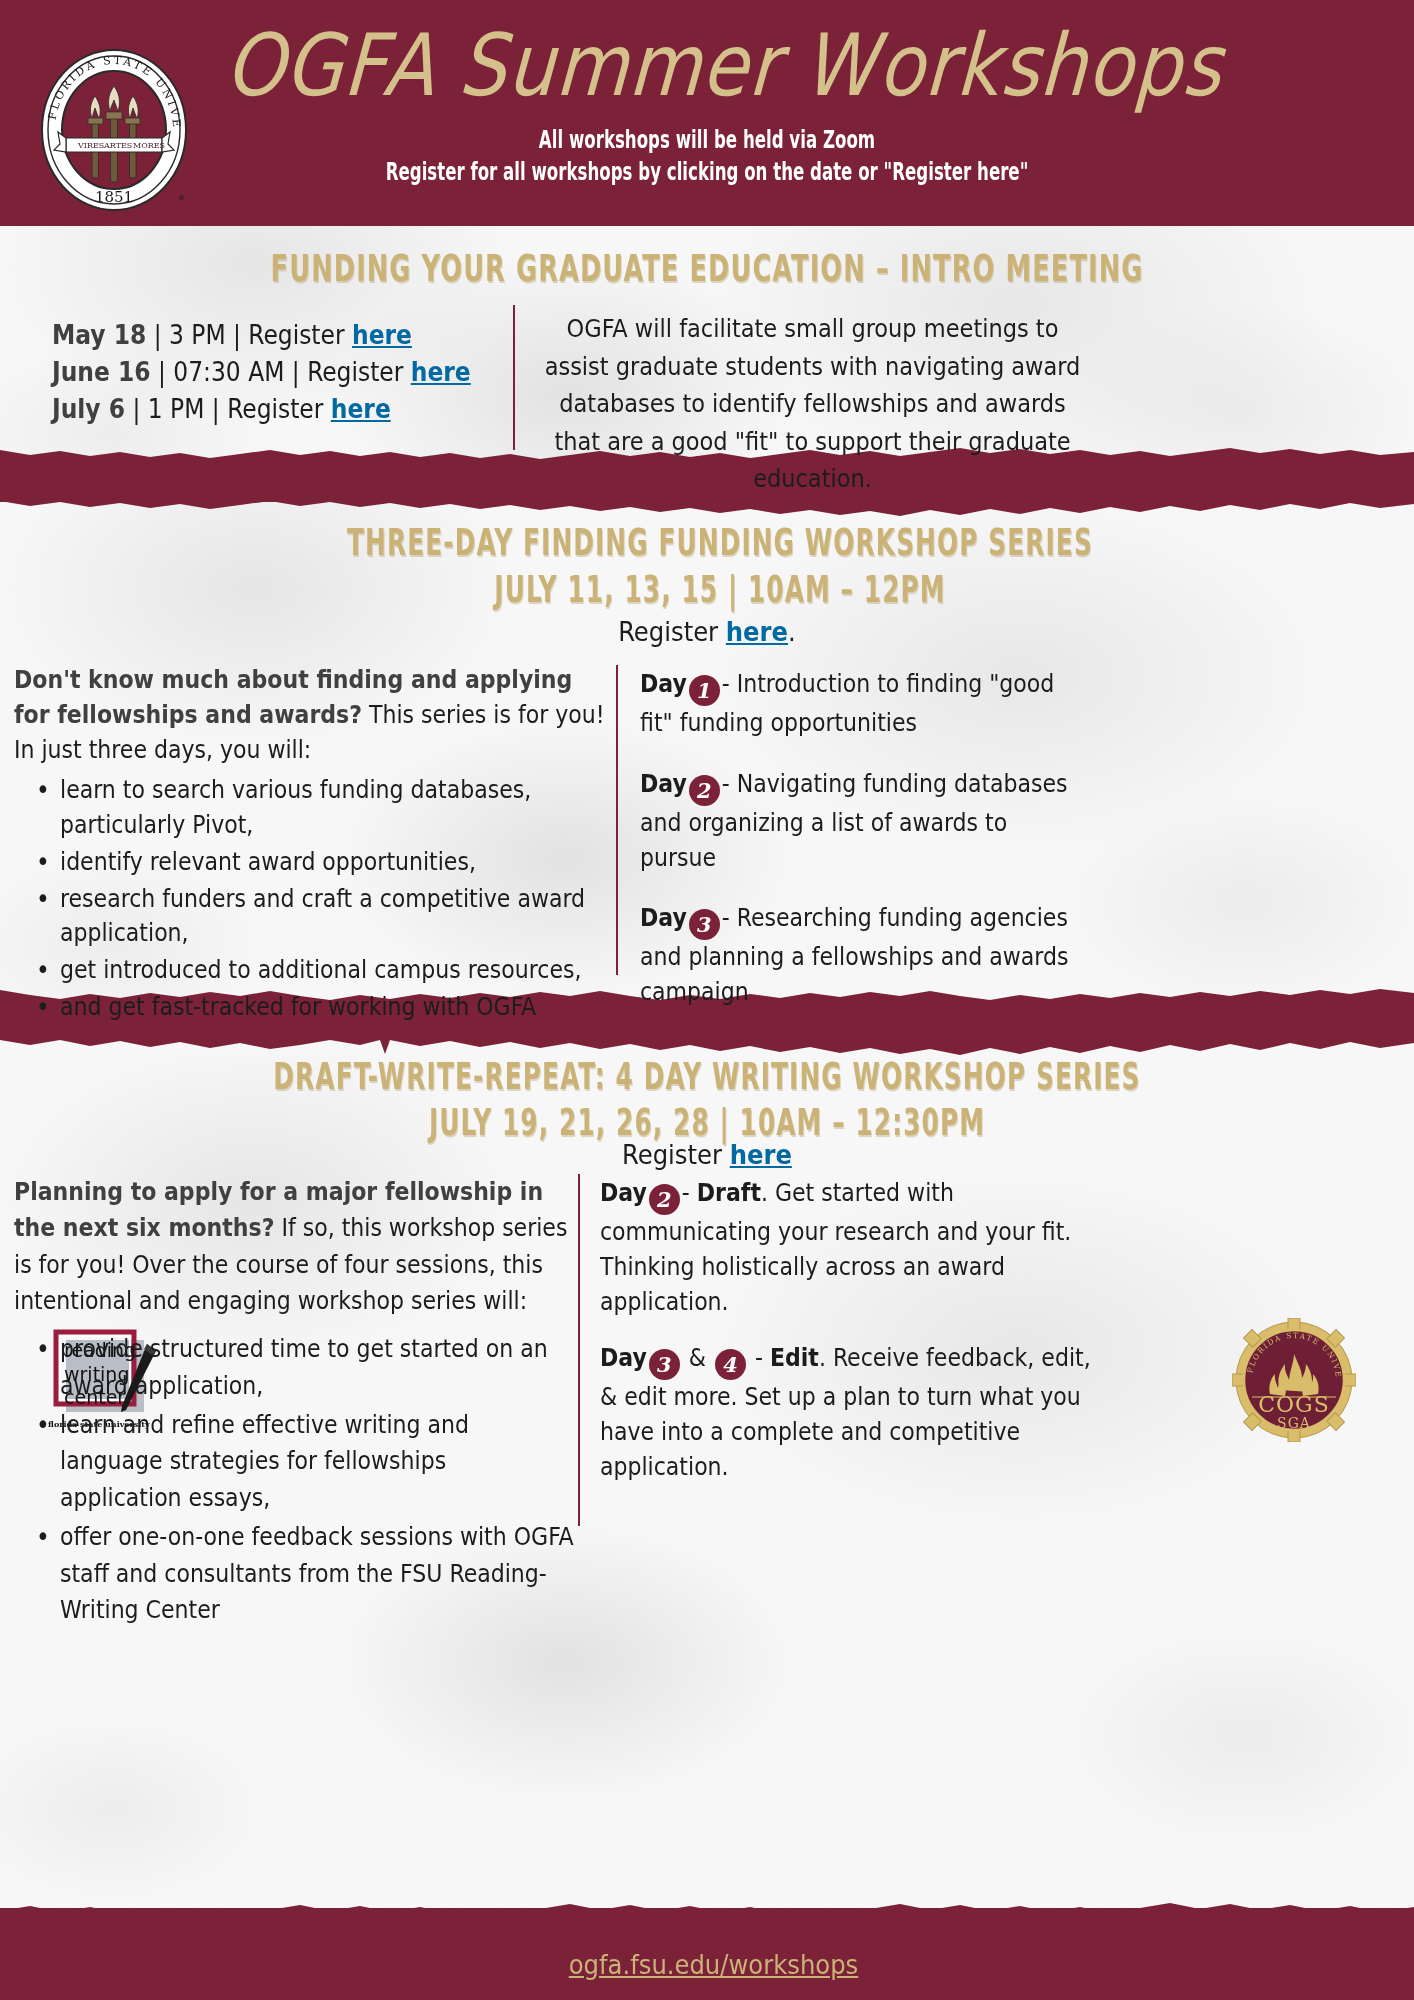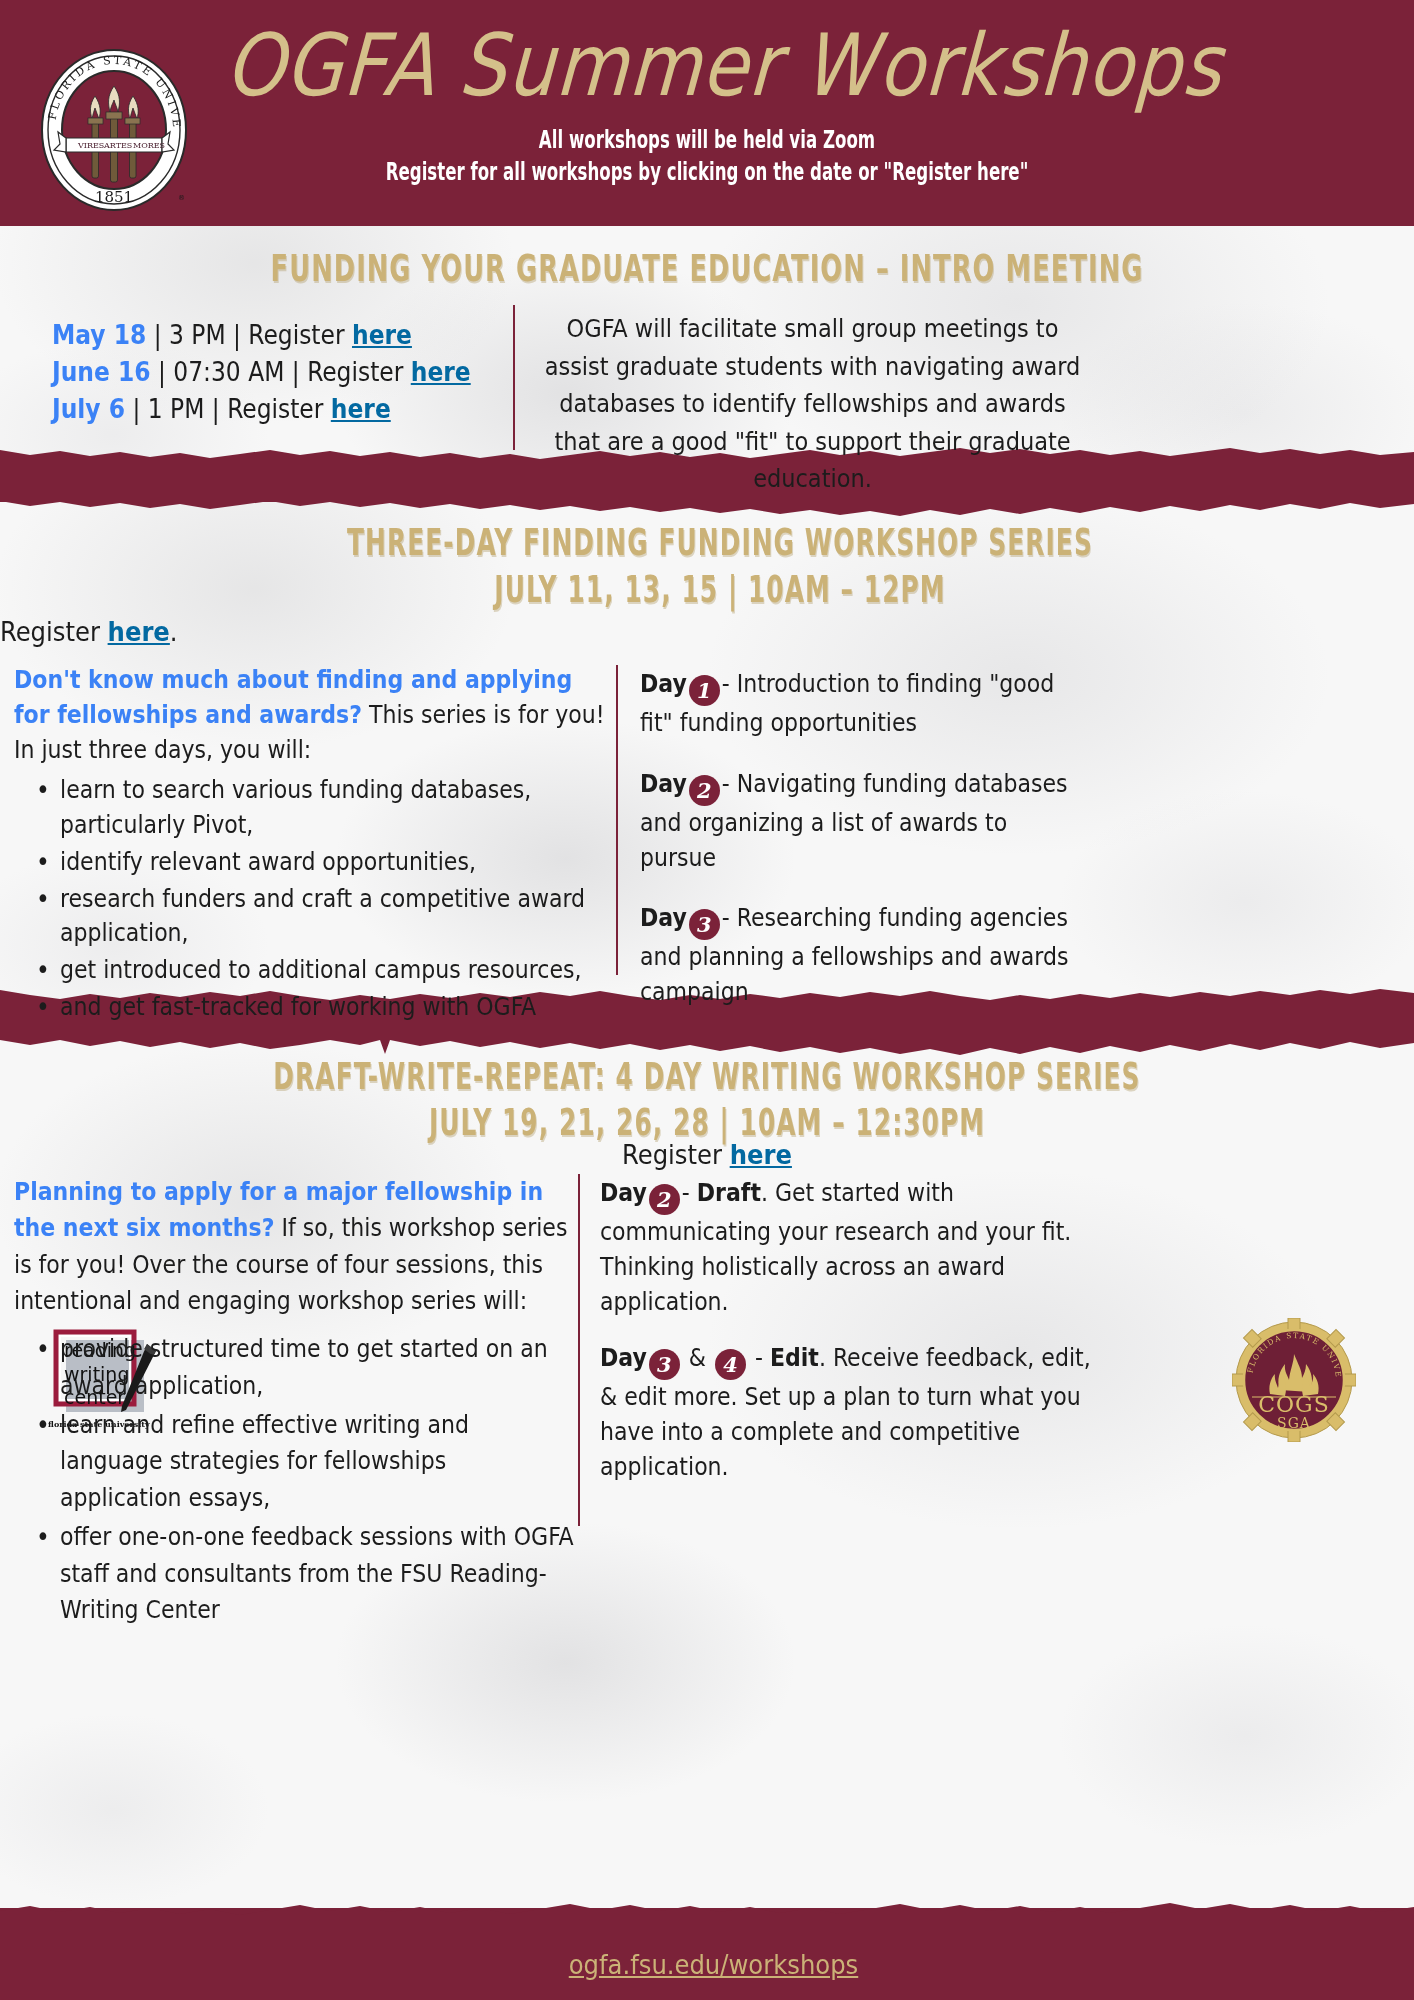--- a/index.html
+++ b/index.html
@@ -83,21 +83,21 @@
     transform-origin: center;
     text-shadow: 1px 1px 0 rgba(170,145,90,0.35);
   }
 
   .body-text {
     font-family: "DejaVu Sans Condensed","Liberation Sans Narrow","Liberation Sans", sans-serif;
     color: #1c1c1c;
     font-size: 24.5px;
     line-height: 1.42;
   }
-  .maroon-bold { color: #3b82f6; font-weight: bold; }
+  .maroon-bold { color: #404040; font-weight: bold; }
   .divider-v {
     position: absolute; width: 2px; background: #7b2239;
   }
   .link-u { text-decoration: underline; font-weight: bold; color: #0369a1; }
 
   
   .daynum {
     display: inline-block;
     width: 31px; height: 31px;
     border-radius: 50%;
@@ -236,21 +236,21 @@
 
   <div class="divider-v" style="top:55px;left:513px;height:145px;"></div>
 
   <div class="body-text" style="position:absolute;top:60px;left:540px;width:545px;text-align:center;font-size:25px;line-height:1.5;">OGFA will facilitate small group meetings to assist graduate students with navigating award databases to identify fellowships and awards that are a good "fit" to support their graduate education.</div>
 </div>
 
 <div style="position:absolute;top:525px;left:0;width:1414px;padding-left:26px;">
   <div class="sec-title" style="font-size:30px;">THREE-DAY FINDING FUNDING WORKSHOP SERIES</div>
   <div class="sec-title" style="font-size:30px;margin-top:12px;">JULY 11, 13, 15  |  10AM – 12PM</div>
 
-  <div class="body-text" style="position:absolute;top:88px;left:0;width:1414px;text-align:left;font-size:27px;">
+  <div class="body-text" style="position:absolute;top:88px;left:0;width:1414px;text-align:center;font-size:27px;">
     <span>Register </span><span class="link-u">here</span><span>.</span>
   </div>
 
   <div style="position:absolute;top:138px;left:14px;width:600px;">
     <div class="body-text">
       <span class="maroon-bold">Don't know much about finding and applying for fellowships and awards?</span><span> This series is for you! In just three days, you will:</span>
     </div>
     <ul class="blist body-text">
       <li>learn to search various funding databases, particularly Pivot,</li>
       <li>identify relevant award opportunities,</li>

